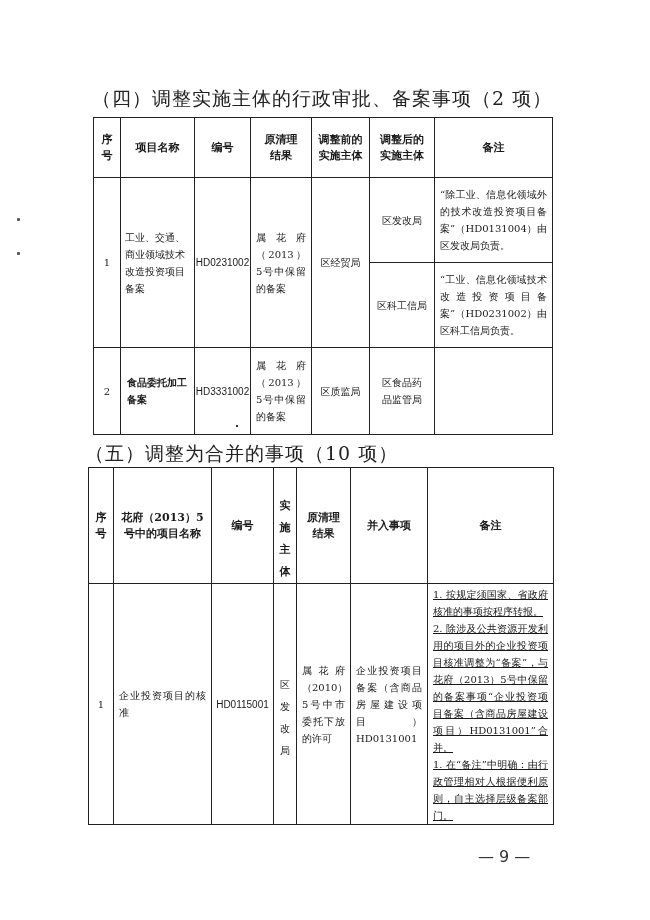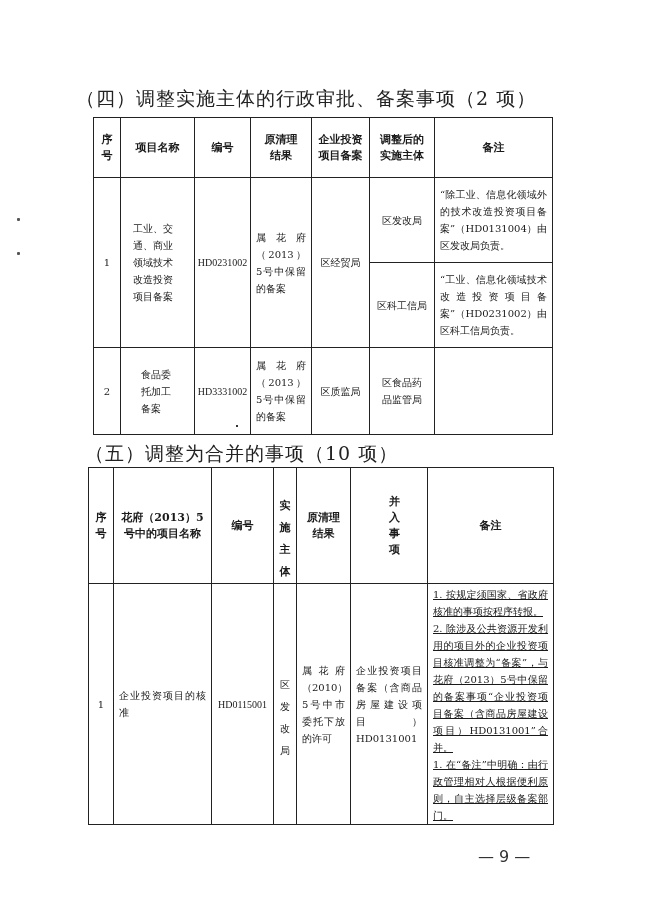--- a/index.html
+++ b/index.html
@@ -13,71 +13,71 @@
   table.grid {
     position: absolute; border-collapse: collapse; table-layout: fixed;
   }
   table.grid td, table.grid th {
     border: 1.3px solid #222; padding: 0; vertical-align: middle; text-align: center;
     font-size: 10px; line-height: 17px; font-weight: normal;
   }
   table.grid th { font-weight: bold; font-size: 11px; line-height: 16px; }
   .cell-left { text-align: left !important; padding: 0 4px !important; }
   .cell-just { text-align: justify !important; padding: 0 5px !important; }
-  .mono { font-family: Liberation Serif, serif; font-size: 10px; }
+  .mono { font-family: Liberation Sans, sans-serif; font-size: 10px; }
   .vert { display: inline-block; width: 12px; line-height: 22px; white-space: normal; word-break: break-all; margin-top: 27px; }
   .note-small { font-size: 10px; line-height: 16.5px; }
   .page-number {
     position: absolute; left: 478px; top: 847px; font-size: 16px; color: #333;
     font-family: "DejaVu Sans", sans-serif;
   }
   .margin-dot { position: absolute; width: 3px; height: 3px; background: #555; border-radius: 1px; }
   .dot { position: absolute; width: 2px; height: 2px; background: #333; }
 </style>
 </head>
 <body>
 
-<div class="section-title" style="left:76px; top:86px;">（四）调整实施主体的行政审批、备案事项（2 项）</div>
+<div class="section-title" style="left:92px; top:86px;">（四）调整实施主体的行政审批、备案事项（2 项）</div>
 
 <table class="grid" style="left:93px; top:117px; width:459px;">
   <colgroup>
     <col style="width:27px">
       <col style="width:74px">
       <col style="width:56px">
       <col style="width:61px">
     <col style="width:58px">
       <col style="width:65px">
       <col style="width:118px">
   </colgroup>
   <tbody>
       <tr style="height:60px">
     <th style="padding:0 6px;">序号</th>
     <th>项目名称</th>
     <th>编号</th>
     <th style="padding:0 12px;">原清理结果</th>
-    <th style="padding:0 4px;">企业投资项目备案</th>
+    <th style="padding:0 4px;">调整前的实施主体</th>
     <th style="padding:0 6px;">调整后的实施主体</th>
     <th>备注</th>
   </tr>
   <tr style="height:85px">
     <td rowspan="2">1</td>
-    <td rowspan="2" class="cell-left" style="padding:0 12px !important;">工业、交通、商业领域技术改造投资项目备案</td>
+    <td rowspan="2" class="cell-left" style="padding:0 4px !important;">工业、交通、商业领域技术改造投资项目备案</td>
     <td rowspan="2" class="mono">HD0231002</td>
     <td rowspan="2" class="cell-just">属花府（2013）5号中保留的备案</td>
     <td rowspan="2">区经贸局</td>
     <td>区发改局</td>
     <td class="cell-just note-small">“除工业、信息化领域外的技术改造投资项目备案”（HD0131004）由区发改局负责。</td>
   </tr>
   <tr style="height:85px">
     <td>区科工信局</td>
     <td class="cell-just note-small">“工业、信息化领域技术改造投资项目备案”（HD0231002）由区科工信局负责。</td>
   </tr>
   <tr style="height:87px">
     <td>2</td>
-    <td class="cell-left" style="padding:0 20px !important;">食品委托加工备案</td>
+    <td class="cell-left" style="padding:0 6px !important;font-weight:bold;">食品委托加工备案</td>
     <td class="mono">HD3331002</td>
     <td class="cell-just">属花府（2013）5号中保留的备案</td>
     <td>区质监局</td>
     <td style="padding:0 8px;">区食品药品监管局</td>
     <td></td>
   </tr>
 </tbody>
   </table>
 
 <div class="section-title" style="left:85px; top:441px;">（五）调整为合并的事项（10 项）</div>
@@ -92,21 +92,21 @@
       <col style="width:77px">
       <col style="width:126px">
   </colgroup>
   <tbody>
       <tr style="height:110px">
     <th style="padding:0 5px;">序号</th>
     <th style="padding:0 6px;">花府（2013）5号中的项目名称</th>
     <th>编号</th>
     <th><span class="vert">实施主体</span></th>
     <th style="padding:0 8px;">原清理结果</th>
-    <th style="padding:0 38px;">并入事项</th>
+    <th style="padding:0 14px;">并入事项</th>
     <th>备注</th>
   </tr>
   <tr style="height:232px">
     <td>1</td>
     <td class="cell-just">企业投资项目的核准</td>
     <td class="mono">HD0115001</td>
     <td><span class="vert">区发改局</span></td>
     <td class="cell-just">属花府（2010）5号中市委托下放的许可</td>
     <td class="cell-just">企业投资项目备案（含商品房屋建设项目）HD0131001</td>
     <td class="cell-just note-small" style="vertical-align:top; padding-top:2px !important;text-decoration:underline;">

